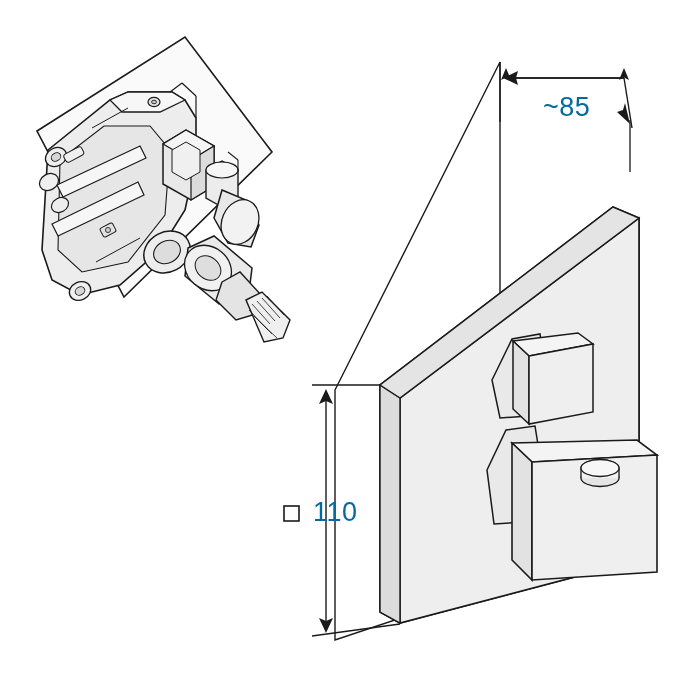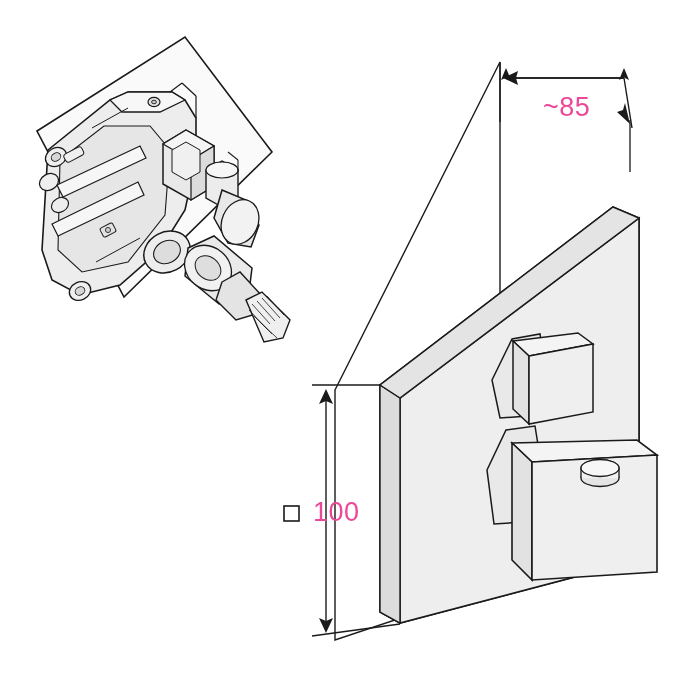--- a/index.html
+++ b/index.html
@@ -18,21 +18,21 @@
   svg.drawing {
     position: absolute;
     left: 0;
     top: 0;
     width: 700px;
     height: 700px;
   }
   .dim-label {
     position: absolute;
     font-family: "Liberation Sans", sans-serif;
-    color: #ec4899;
+    color: #0369a1;
     white-space: nowrap;
     user-select: none;
   }
   #label-depth {
     left: 543px;
     top: 92px;
     font-size: 27px;
     letter-spacing: 0.5px;
   }
   #label-height {
@@ -199,15 +199,15 @@
 
       <path d="M326,633 L333,618 L326,621 L319,618 Z" fill="#1a1a1a"></path>
     </g>
 
     <rect x="284" y="506" width="15" height="15" fill="none" stroke="#1a1a1a" stroke-width="1.6"></rect>
 
   </svg>
 
   <div class="dim-label" id="label-depth">~85</div>
 
-  <div class="dim-label" id="label-height">100</div>
+  <div class="dim-label" id="label-height">110</div>
 
 </div>
 
 </body></html>

